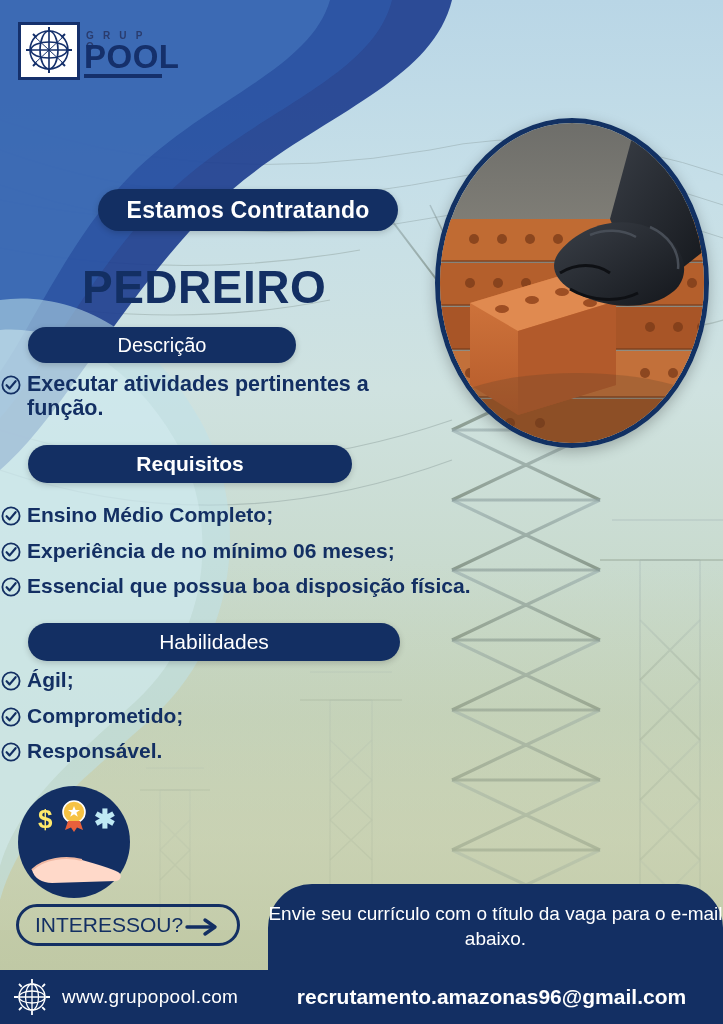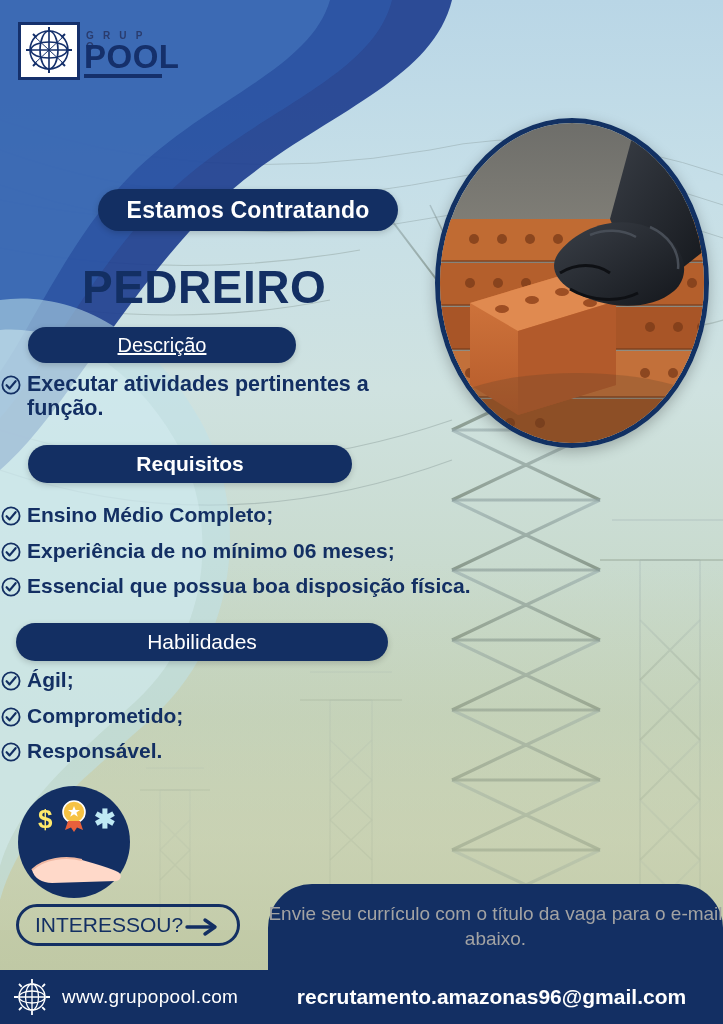--- a/index.html
+++ b/index.html
@@ -125,30 +125,29 @@
     left: 98px; top: 189px;
     width: 300px; height: 42px;
     font-size: 23px;
     letter-spacing: 0.2px;
   }
   .pill-desc {
     left: 28px; top: 327px;
     width: 268px; height: 36px;
     font-size: 20px;
     font-weight: 400;
-    text-decoration: underline;
   }
   .pill-req {
     left: 28px; top: 445px;
     width: 324px; height: 38px;
     font-size: 21px;
     font-weight: 700;
   }
   .pill-hab {
-    left: 16px; top: 623px;
+    left: 28px; top: 623px;
     width: 372px; height: 38px;
     font-size: 21px;
     font-weight: 400;
   }
 
   .job-title {
     position: absolute;
     left: 82px; top: 260px;
     font-size: 46px;
     font-weight: 800;
@@ -226,21 +225,21 @@
     top: 9px;
   }
 
   .cta-panel {
     position: absolute;
     left: 268px; top: 884px;
     width: 455px; height: 86px;
     background: #132f63;
     border-top-left-radius: 44px;
     border-top-right-radius: 44px;
-    color: #a3a3a3;
+    color: #ffffff;
     text-align: center;
     padding-top: 18px;
     box-sizing: border-box;
     font-size: 19px;
     line-height: 1.3;
   }
 
   .footer-bar {
     position: absolute;
     left: 0; bottom: 0;

